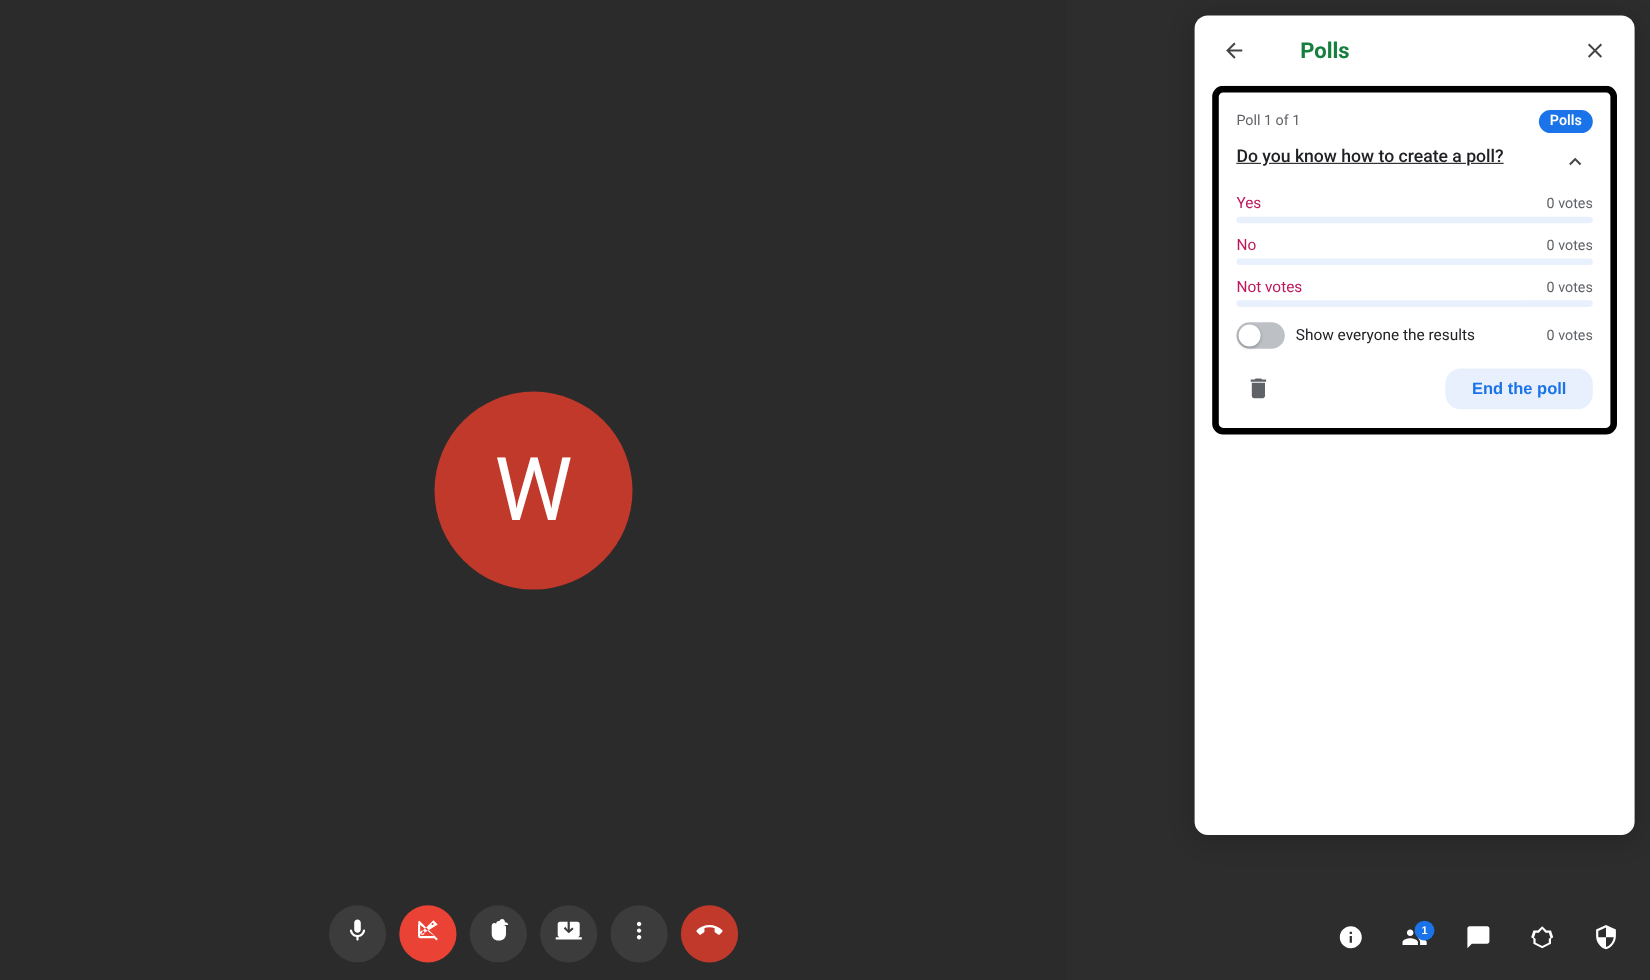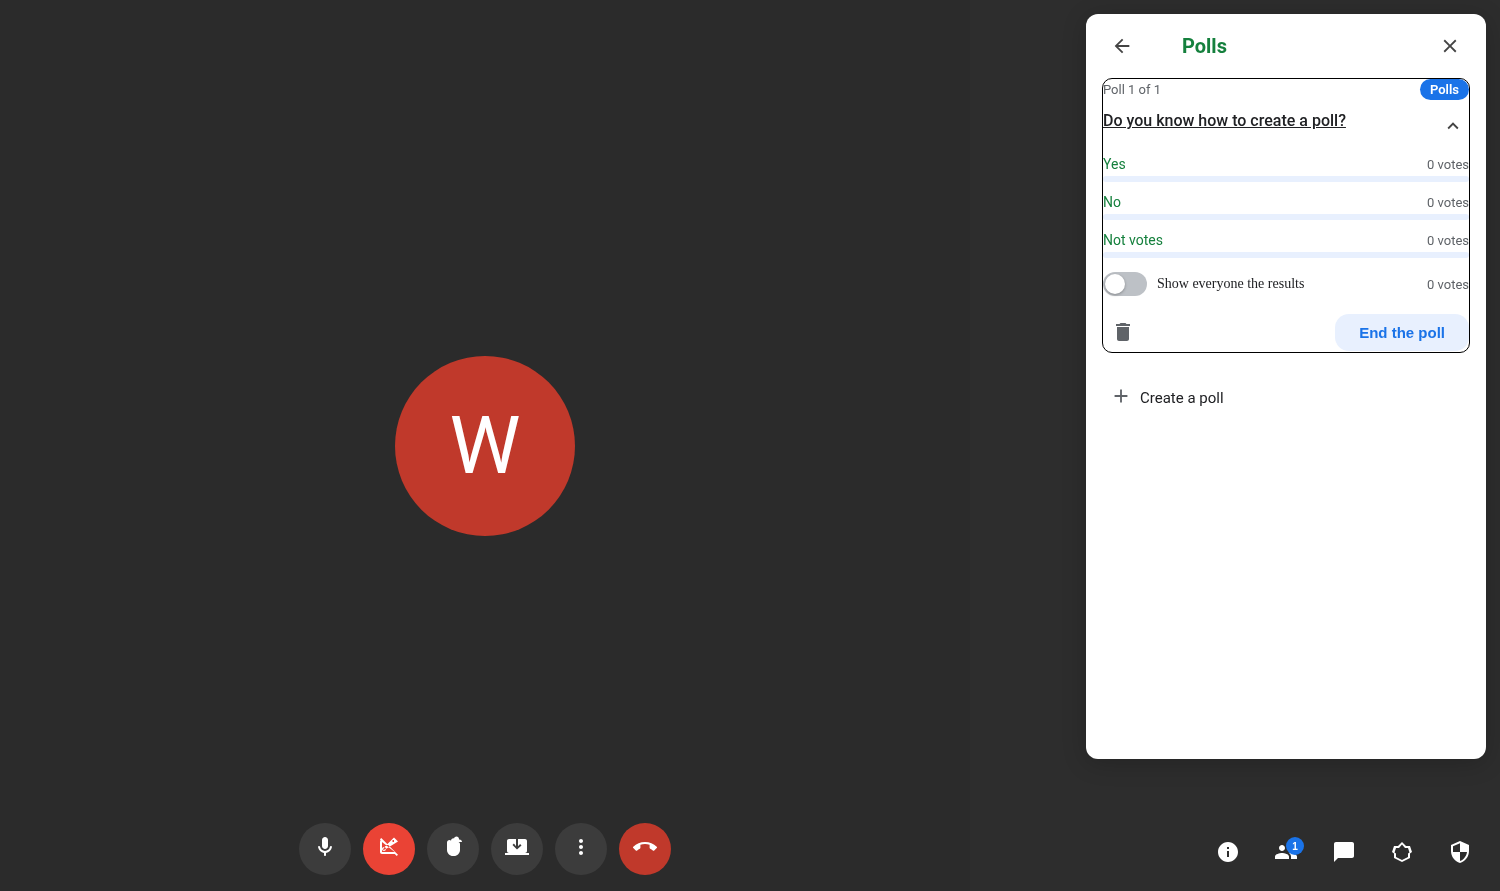--- a/index.html
+++ b/index.html
@@ -148,22 +148,23 @@
 
     .panel-content {
       flex: 1;
       overflow-y: auto;
       padding: 0 16px 16px;
     }
 
     
     .poll-card {
       background: white;
-      border: 1px solid #000000;
+      border: 6px solid #000000;
       border-radius: 10px;
+      padding: 16px;
       margin-bottom: 16px;
     }
 
     .poll-card-header {
       display: flex;
       align-items: center;
       justify-content: space-between;
       margin-bottom: 10px;
     }
 
@@ -218,21 +219,21 @@
 
     .poll-option-header {
       display: flex;
       justify-content: space-between;
       align-items: center;
       margin-bottom: 4px;
     }
 
     .poll-option-label {
       font-size: 14px;
-      color: #15803d;
+      color: #be185d;
     }
 
     .poll-option-votes {
       font-size: 13px;
       color: #5f6368;
     }
 
     .poll-option-bar {
       height: 6px;
       background: #e8f0fe;
@@ -251,21 +252,20 @@
       display: flex;
       align-items: center;
       justify-content: space-between;
       margin: 14px 0 16px;
     }
 
     .show-results-left {
       display: flex;
       align-items: center;
       gap: 10px;
-      font-family: Liberation Serif, serif;
     }
 
     
     .toggle-switch {
       width: 44px;
       height: 24px;
       background: #bdc1c6;
       border-radius: 12px;
       position: relative;
       cursor: pointer;
@@ -578,23 +578,15 @@
         <button class="delete-btn" title="Delete poll">
           <svg width="24" height="24" viewBox="0 0 24 24" fill="#5f6368">
               <path d="M6 19c0 1.1.9 2 2 2h8c1.1 0 2-.9 2-2V7H6v12zM19 4h-3.5l-1-1h-5l-1 1H5v2h14V4z"></path>
             </svg>
         </button>
         <button class="end-poll-btn">End the poll</button>
       </div>
 
     </div>
 
-    <div class="create-poll-row">
-      <span class="create-poll-icon">
-        <svg width="22" height="22" viewBox="0 0 24 24" fill="#5f6368">
-            <path d="M19 13h-6v6h-2v-6H5v-2h6V5h2v6h6v2z"></path>
-          </svg>
-      </span>
-      <span class="create-poll-label">Create a poll</span>
-    </div>
 
   </div>
 </div>
 
 </body></html>

